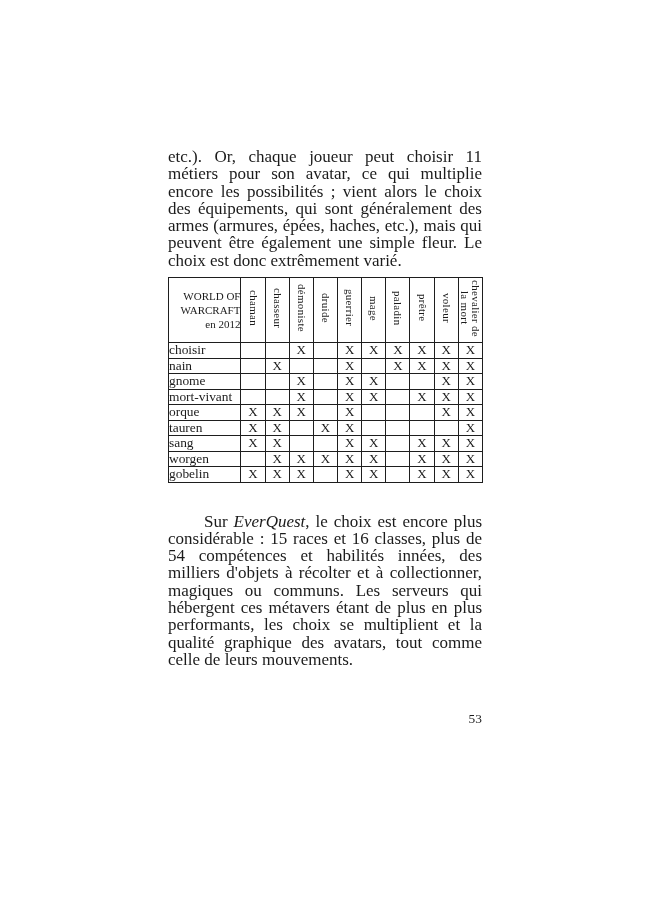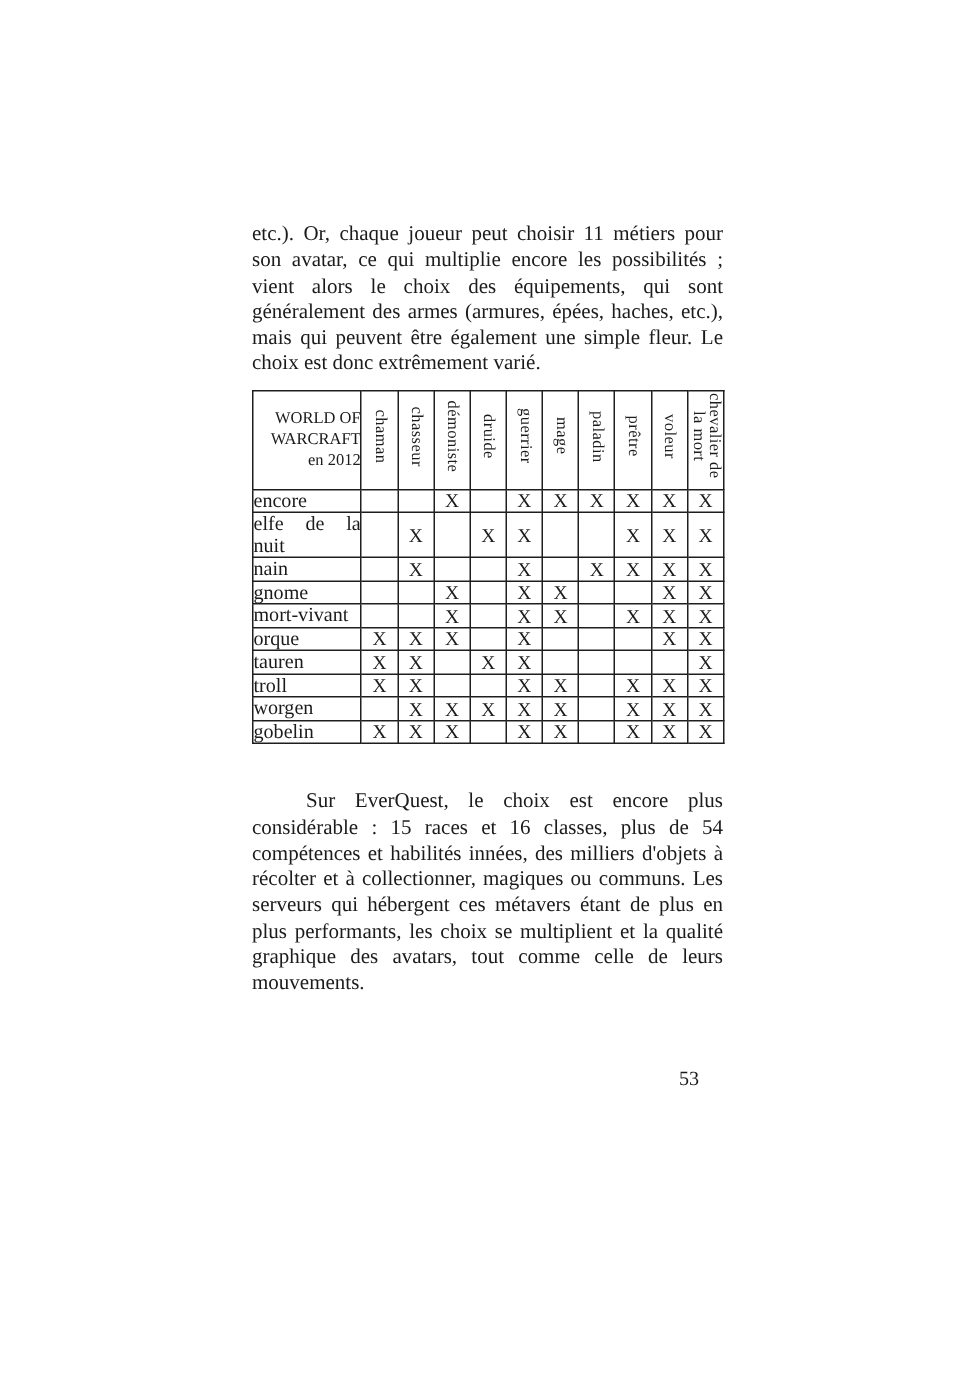--- a/index.html
+++ b/index.html
@@ -15,25 +15,26 @@
     color: #1b1b1b;
   }
   .page {
     position: absolute;
     left: 168px;
     top: 148px;
     width: 314px;
   }
   p.body-text {
     margin: 0;
-    font-size: 14px;
+    font-size: 17px;
     line-height: 17.3px;
     text-align: justify;
   }
   p.body-text .italic {
+    font-style: italic;
   }
   #para2 {
     margin-top: 30px;
     text-indent: 36px;
   }
   table.wow-table {
     margin-top: 8px;
     border-collapse: collapse;
     width: 315px;
     table-layout: fixed;
@@ -77,21 +78,21 @@
   }
   td.mark {
     font-size: 13px;
     text-align: center;
     vertical-align: middle;
     height: 14px;
     line-height: 14px;
   }
   .page-number {
     position: absolute;
-    right: 184px;
+    right: 168px;
     top: 711px;
     font-size: 13.4px;
   }
 </style>
 </head>
 <body>
 
 <div class="page">
 
   <p class="body-text" id="para1">etc.). Or, chaque joueur peut choisir 11 métiers pour son avatar, ce qui multiplie encore les possibilités ; vient alors le choix des équipements, qui sont généralement des armes (armures, épées, haches, etc.), mais qui peuvent être également une simple fleur. Le choix est donc extrêmement varié.</p>
@@ -122,41 +123,28 @@
           <th class="vert"><span>mage</span></th>
           <th class="vert"><span>paladin</span></th>
           <th class="vert"><span>prêtre</span></th>
           <th class="vert"><span>voleur</span></th>
           <th class="vert"><span>chevalier de la mort</span></th>
         </tr>
     </thead>
     <tbody>
 
     <tr>
-          <th class="race-label">encore</th>
-          <td class="mark"></td>
-          <td class="mark"></td>
-          <td class="mark">X</td>
-          <td class="mark"></td>
-          <td class="mark">X</td>
-          <td class="mark">X</td>
-          <td class="mark">X</td>
-          <td class="mark">X</td>
-          <td class="mark">X</td>
-          <td class="mark">X</td>
-        </tr>
-        <tr>
-          <th class="race-label">elfe de la nuit</th>
-          <td class="mark"></td>
-          <td class="mark">X</td>
-          <td class="mark"></td>
-          <td class="mark">X</td>
-          <td class="mark">X</td>
-          <td class="mark"></td>
-          <td class="mark"></td>
+          <th class="race-label">choisir</th>
+          <td class="mark"></td>
+          <td class="mark"></td>
+          <td class="mark">X</td>
+          <td class="mark"></td>
+          <td class="mark">X</td>
+          <td class="mark">X</td>
+          <td class="mark">X</td>
           <td class="mark">X</td>
           <td class="mark">X</td>
           <td class="mark">X</td>
         </tr>
         <tr>
           <th class="race-label">nain</th>
           <td class="mark"></td>
           <td class="mark">X</td>
           <td class="mark"></td>
           <td class="mark"></td>
@@ -213,21 +201,21 @@
           <td class="mark"></td>
           <td class="mark">X</td>
           <td class="mark">X</td>
           <td class="mark"></td>
           <td class="mark"></td>
           <td class="mark"></td>
           <td class="mark"></td>
           <td class="mark">X</td>
         </tr>
         <tr>
-          <th class="race-label">troll</th>
+          <th class="race-label">sang</th>
           <td class="mark">X</td>
           <td class="mark">X</td>
           <td class="mark"></td>
           <td class="mark"></td>
           <td class="mark">X</td>
           <td class="mark">X</td>
           <td class="mark"></td>
           <td class="mark">X</td>
           <td class="mark">X</td>
           <td class="mark">X</td>

